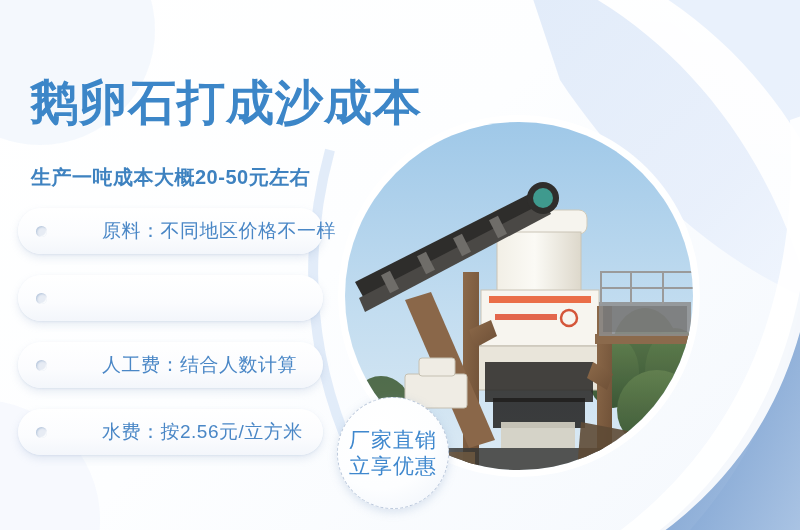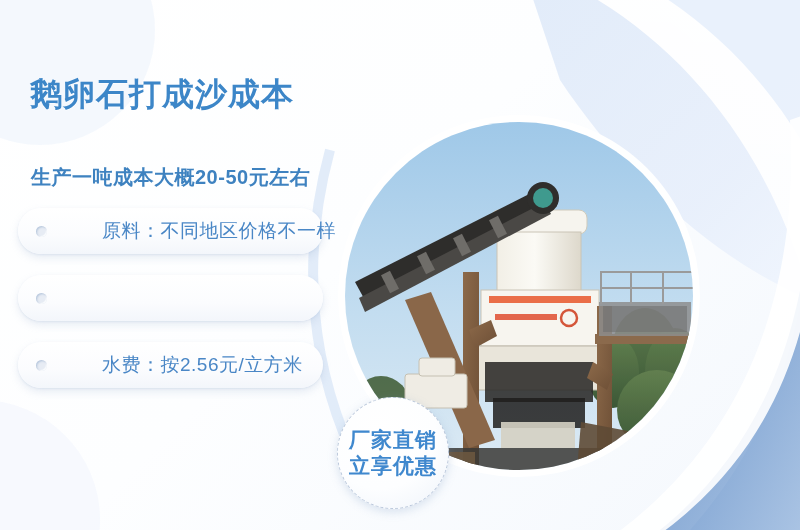--- a/index.html
+++ b/index.html
@@ -30,21 +30,21 @@
     inset: 0;
     width: 800px;
     height: 530px;
   }
 
   
   .headline {
     position: absolute;
     left: 30px;
     top: 78px;
-    font-size: 32px;
+    font-size: 48px;
     font-weight: bold;
     letter-spacing: 1px;
     color: #3c86c8;
     line-height: 1.05;
     white-space: nowrap;
     text-shadow: 0 1px 0 rgba(255,255,255,0.6);
   }
   .subhead {
     position: absolute;
     left: 31px;
@@ -120,21 +120,21 @@
     border: 1px dashed #bcc9dc;
     box-shadow: 0 3px 10px rgba(120,150,190,0.25);
     display: flex;
     flex-direction: column;
     align-items: center;
     justify-content: center;
     box-sizing: border-box;
   }
   .promo-line {
     font-size: 21px;
-    font-weight: bold;
+    font-weight: normal;
     color: #3f88ce;
     line-height: 1.22;
     letter-spacing: 1px;
     white-space: nowrap;
   }
 </style>
 </head>
 <body>
 
 <div id="banner">
@@ -197,20 +197,24 @@
 
     <div class="pill">
       <span class="pill-dot"></span>
       <span class="pill-text">原料：不同地区价格不一样</span>
     </div>
 
     <div class="pill">
       <span class="pill-dot"></span>
     </div>
 
+    <div class="pill">
+      <span class="pill-dot"></span>
+      <span class="pill-text">人工费：结合人数计算</span>
+    </div>
 
     <div class="pill">
       <span class="pill-dot"></span>
       <span class="pill-text">水费：按2.56元/立方米</span>
     </div>
 
   </div>
 
   <div class="photo-wrap">
     <svg width="348" height="348" viewBox="0 0 348 348">

